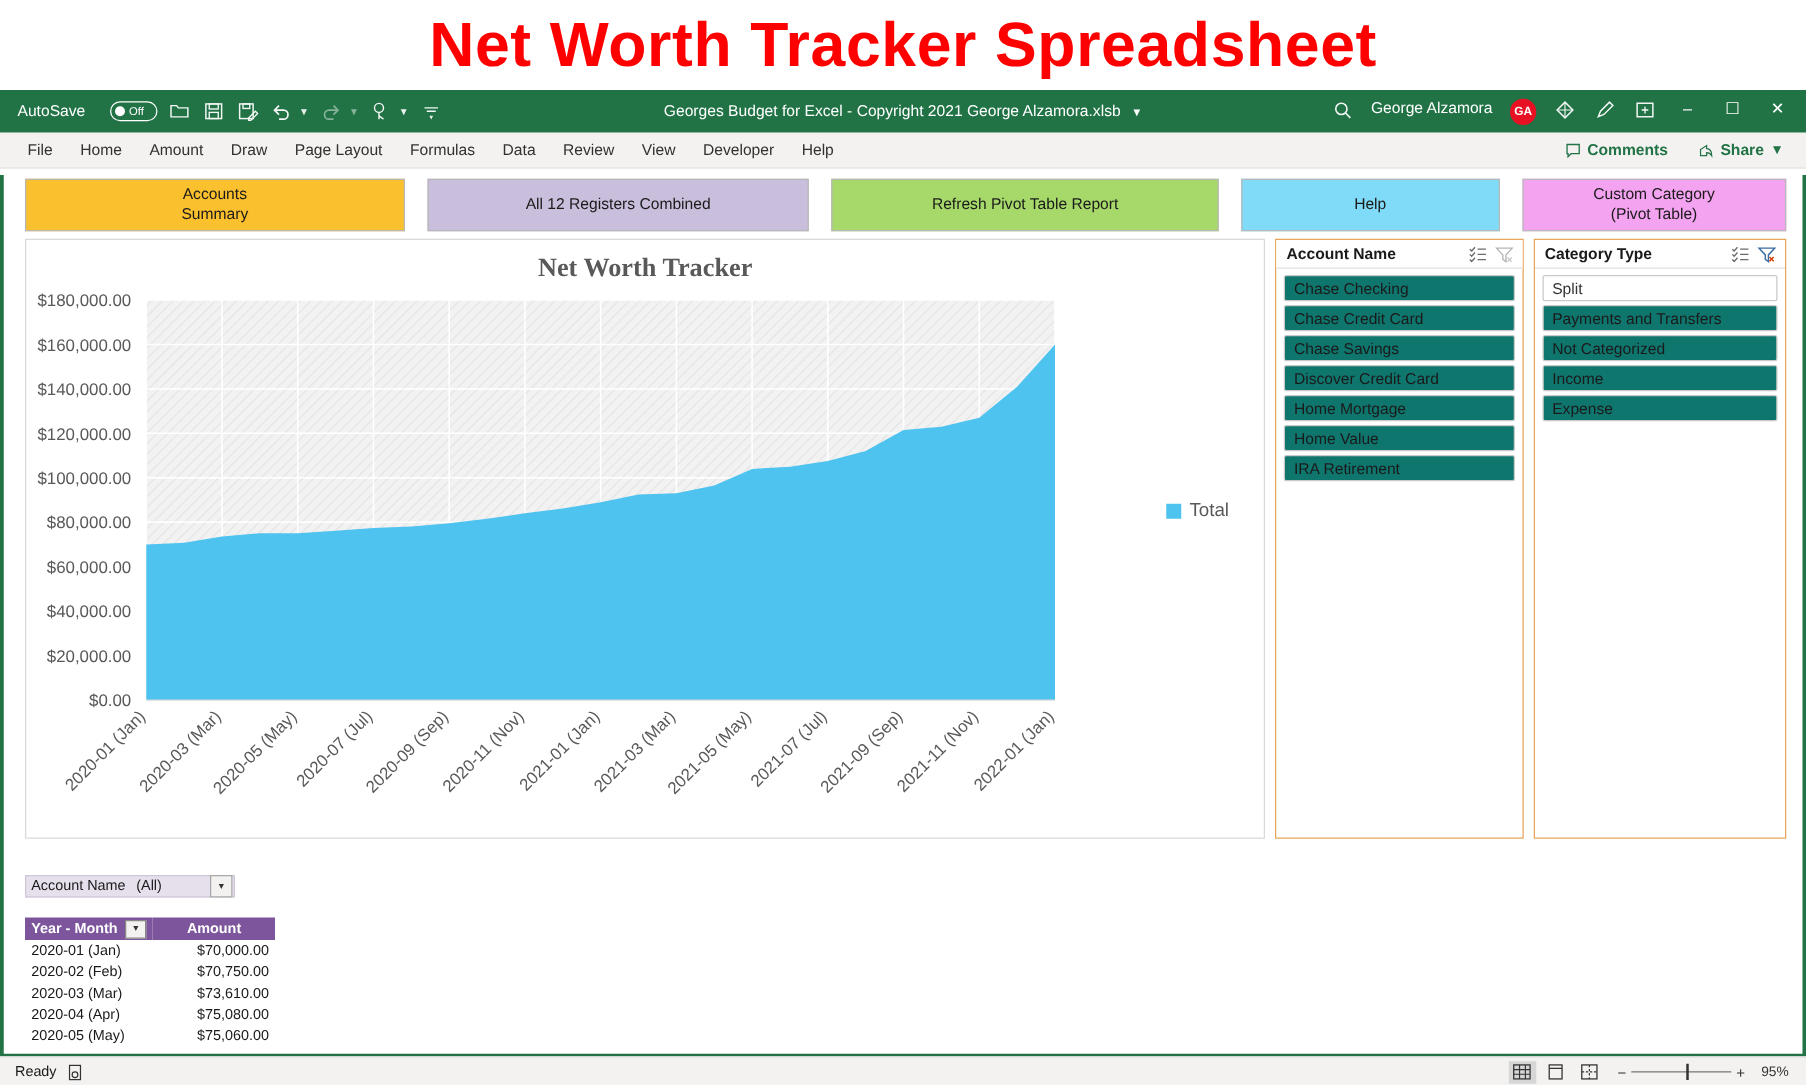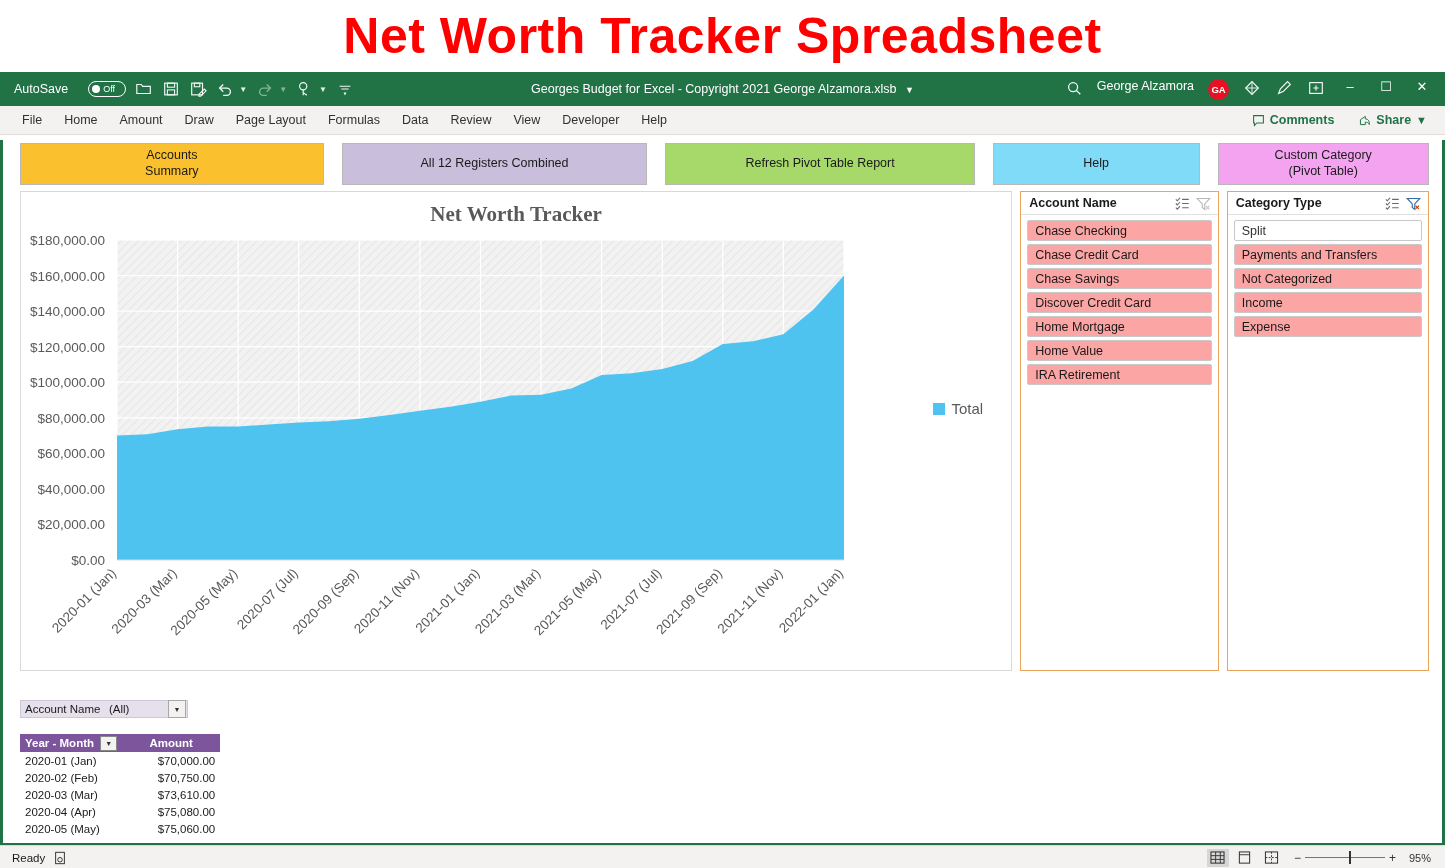--- a/index.html
+++ b/index.html
@@ -132,21 +132,21 @@
     background: #ffffff;
   }
   .slicer-head .st {
     font-size: 12.5px; font-weight: bold; color: #1a1a1a; flex: 1;
   }
   .sicon { width: 17px; height: 15px; margin-left: 4px; display:block; }
   .slicer-body { padding: 5px 6px; display: flex; flex-direction: column; gap: 3px; }
   .sitem {
     height: 21px; line-height: 21px;
     border: 1px solid #c9c9c9; border-radius: 2px;
-    background: #fca5a5; color: #1a1a1a;
+    background: #0f766e; color: #1a1a1a;
     font-size: 12.5px; padding-left: 7px; box-sizing: border-box;
   }
   .sitem.empty { background: #ffffff; color: #333; }
 
   
   .pivot { position: absolute; left: 20px; top: 700px; }
   .pfilter {
     display: flex; align-items: center; background: #e6e0ec;
     width: 168px; height: 18px; font-size: 11.5px; color: #1a1a1a;
     border: 1px solid #cfc6d8; box-sizing: border-box;

